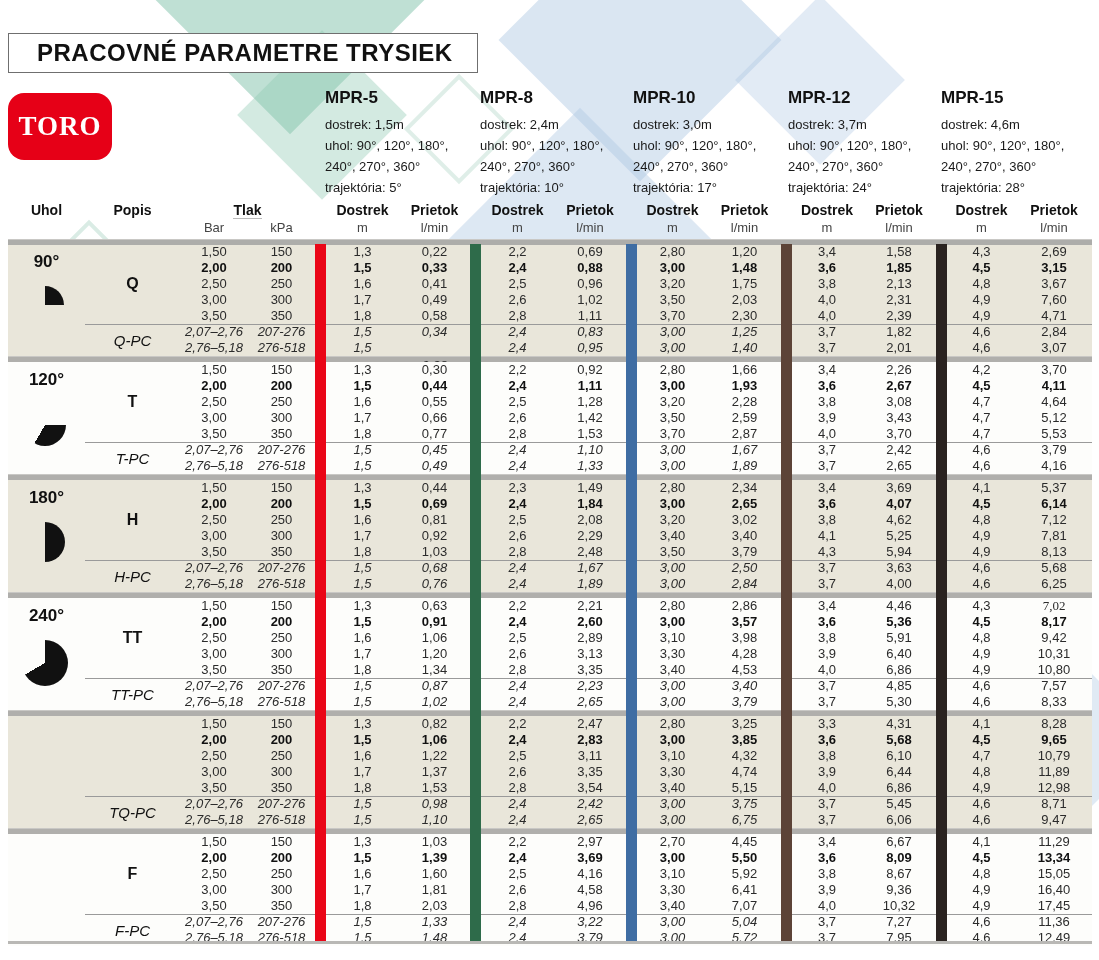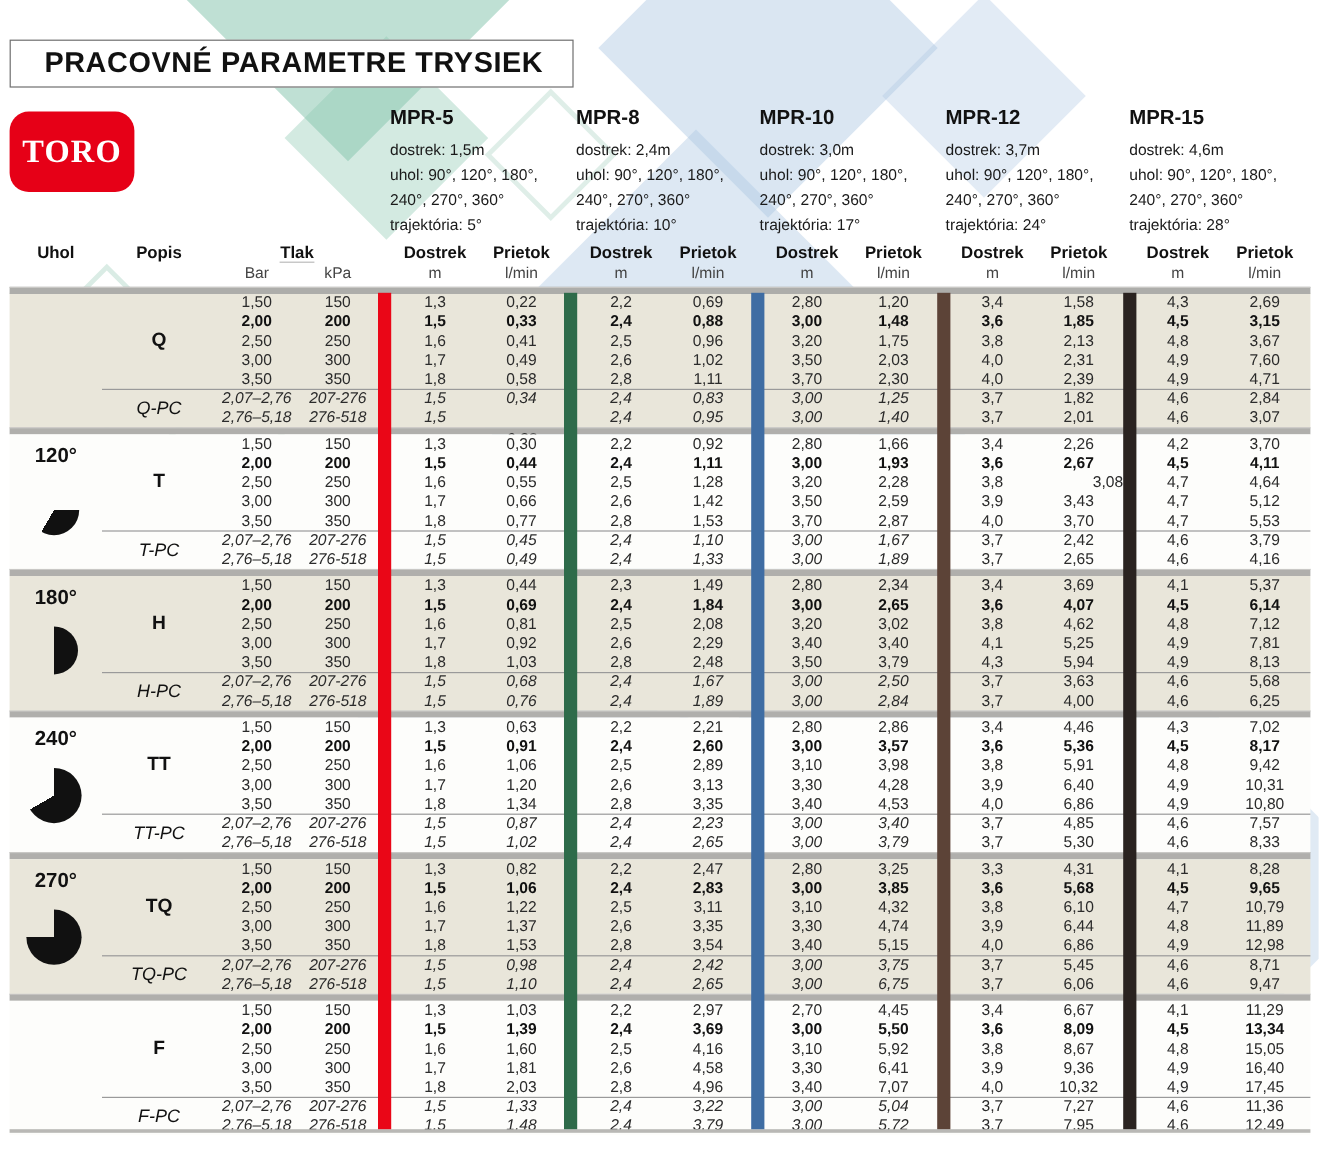--- a/index.html
+++ b/index.html
@@ -163,20 +163,24 @@
       <div class="hcell hs" style="width:74px">l/min</div>
       <div class="hcell w-gap"></div>
       <div class="hcell hs" style="width:69px">m</div>
       <div class="hcell hs" style="width:76px">l/min</div>
     </div>
   </div>
 
   <div class="topline"></div>
   <div class="tbody" id="tbody">
       <div class="section bg-beige">
+        <div class="uholcell">
+          <div class="uhol-label">90°</div>
+          <div class="pie" style="width: 38px; height: 38px; left: 18px; background: conic-gradient(rgb(17, 17, 17) 90deg, transparent 90deg);"></div>
+        </div>
         <div class="popis-main">Q</div>
         <div class="pcline"></div>
         <div class="popis-pc">Q-PC</div>
         <div class="rows">
           <div class="trow">
             <div class="cell" style="width: 68px;">1,50</div>
             <div class="cell" style="width: 67px;">150</div>
             <div class="cell" style="width: 11px;"></div>
             <div class="cell" style="width: 73px;">1,3</div>
             <div class="cell" style="width: 71px;">0,22</div>
@@ -364,21 +368,21 @@
             <div class="cell" style="width: 73px;">1,6</div>
             <div class="cell" style="width: 71px;">0,55</div>
             <div class="cell" style="width: 11px;"></div>
             <div class="cell" style="width: 73px;">2,5</div>
             <div class="cell" style="width: 72px;">1,28</div>
             <div class="cell" style="width: 11px;"></div>
             <div class="cell" style="width: 71px;">3,20</div>
             <div class="cell" style="width: 73px;">2,28</div>
             <div class="cell" style="width: 11px;"></div>
             <div class="cell" style="width: 70px;">3,8</div>
-            <div class="cell" style="width: 74px; text-align: right;">3,08</div>
+            <div class="cell" style="width: 74px;">3,08</div>
             <div class="cell" style="width: 11px;"></div>
             <div class="cell" style="width: 69px;">4,7</div>
             <div class="cell" style="width: 76px;">4,64</div>
           </div>
           <div class="trow">
             <div class="cell" style="width: 68px;">3,00</div>
             <div class="cell" style="width: 67px;">300</div>
             <div class="cell" style="width: 11px;"></div>
             <div class="cell" style="width: 73px;">1,7</div>
             <div class="cell" style="width: 71px;">0,66</div>
@@ -619,21 +623,21 @@
             <div class="cell" style="width: 73px;">2,2</div>
             <div class="cell" style="width: 72px;">2,21</div>
             <div class="cell" style="width: 11px;"></div>
             <div class="cell" style="width: 71px;">2,80</div>
             <div class="cell" style="width: 73px;">2,86</div>
             <div class="cell" style="width: 11px;"></div>
             <div class="cell" style="width: 70px;">3,4</div>
             <div class="cell" style="width: 74px;">4,46</div>
             <div class="cell" style="width: 11px;"></div>
             <div class="cell" style="width: 69px;">4,3</div>
-            <div class="cell" style="width: 76px;">7,02</div>
+            <div class="cell" style="width: 76px; font-family: Liberation Serif, serif;">7,02</div>
           </div>
           <div class="trow bold">
             <div class="cell" style="width: 68px;">2,00</div>
             <div class="cell" style="width: 67px;">200</div>
             <div class="cell" style="width: 11px;"></div>
             <div class="cell" style="width: 73px;">1,5</div>
             <div class="cell" style="width: 71px;">0,91</div>
             <div class="cell" style="width: 11px;"></div>
             <div class="cell" style="width: 73px;">2,4</div>
             <div class="cell" style="width: 72px;">2,60</div>
@@ -739,25 +743,20 @@
             <div class="cell" style="width: 70px;">3,7</div>
             <div class="cell" style="width: 74px;">5,30</div>
             <div class="cell" style="width: 11px;"></div>
             <div class="cell" style="width: 69px;">4,6</div>
             <div class="cell" style="width: 76px;">8,33</div>
           </div>
         </div>
       </div>
       <div class="secdiv"></div>
       <div class="section bg-beige">
-        <div class="uholcell">
-          <div class="uhol-label">270°</div>
-          <div class="pie" style="width: 46px; height: 46px; left: 14px; background: conic-gradient(rgb(17, 17, 17) 270deg, transparent 270deg);"></div>
-        </div>
-        <div class="popis-main">TQ</div>
         <div class="pcline"></div>
         <div class="popis-pc">TQ-PC</div>
         <div class="rows">
           <div class="trow">
             <div class="cell" style="width: 68px;">1,50</div>
             <div class="cell" style="width: 67px;">150</div>
             <div class="cell" style="width: 11px;"></div>
             <div class="cell" style="width: 73px;">1,3</div>
             <div class="cell" style="width: 71px;">0,82</div>
             <div class="cell" style="width: 11px;"></div>

